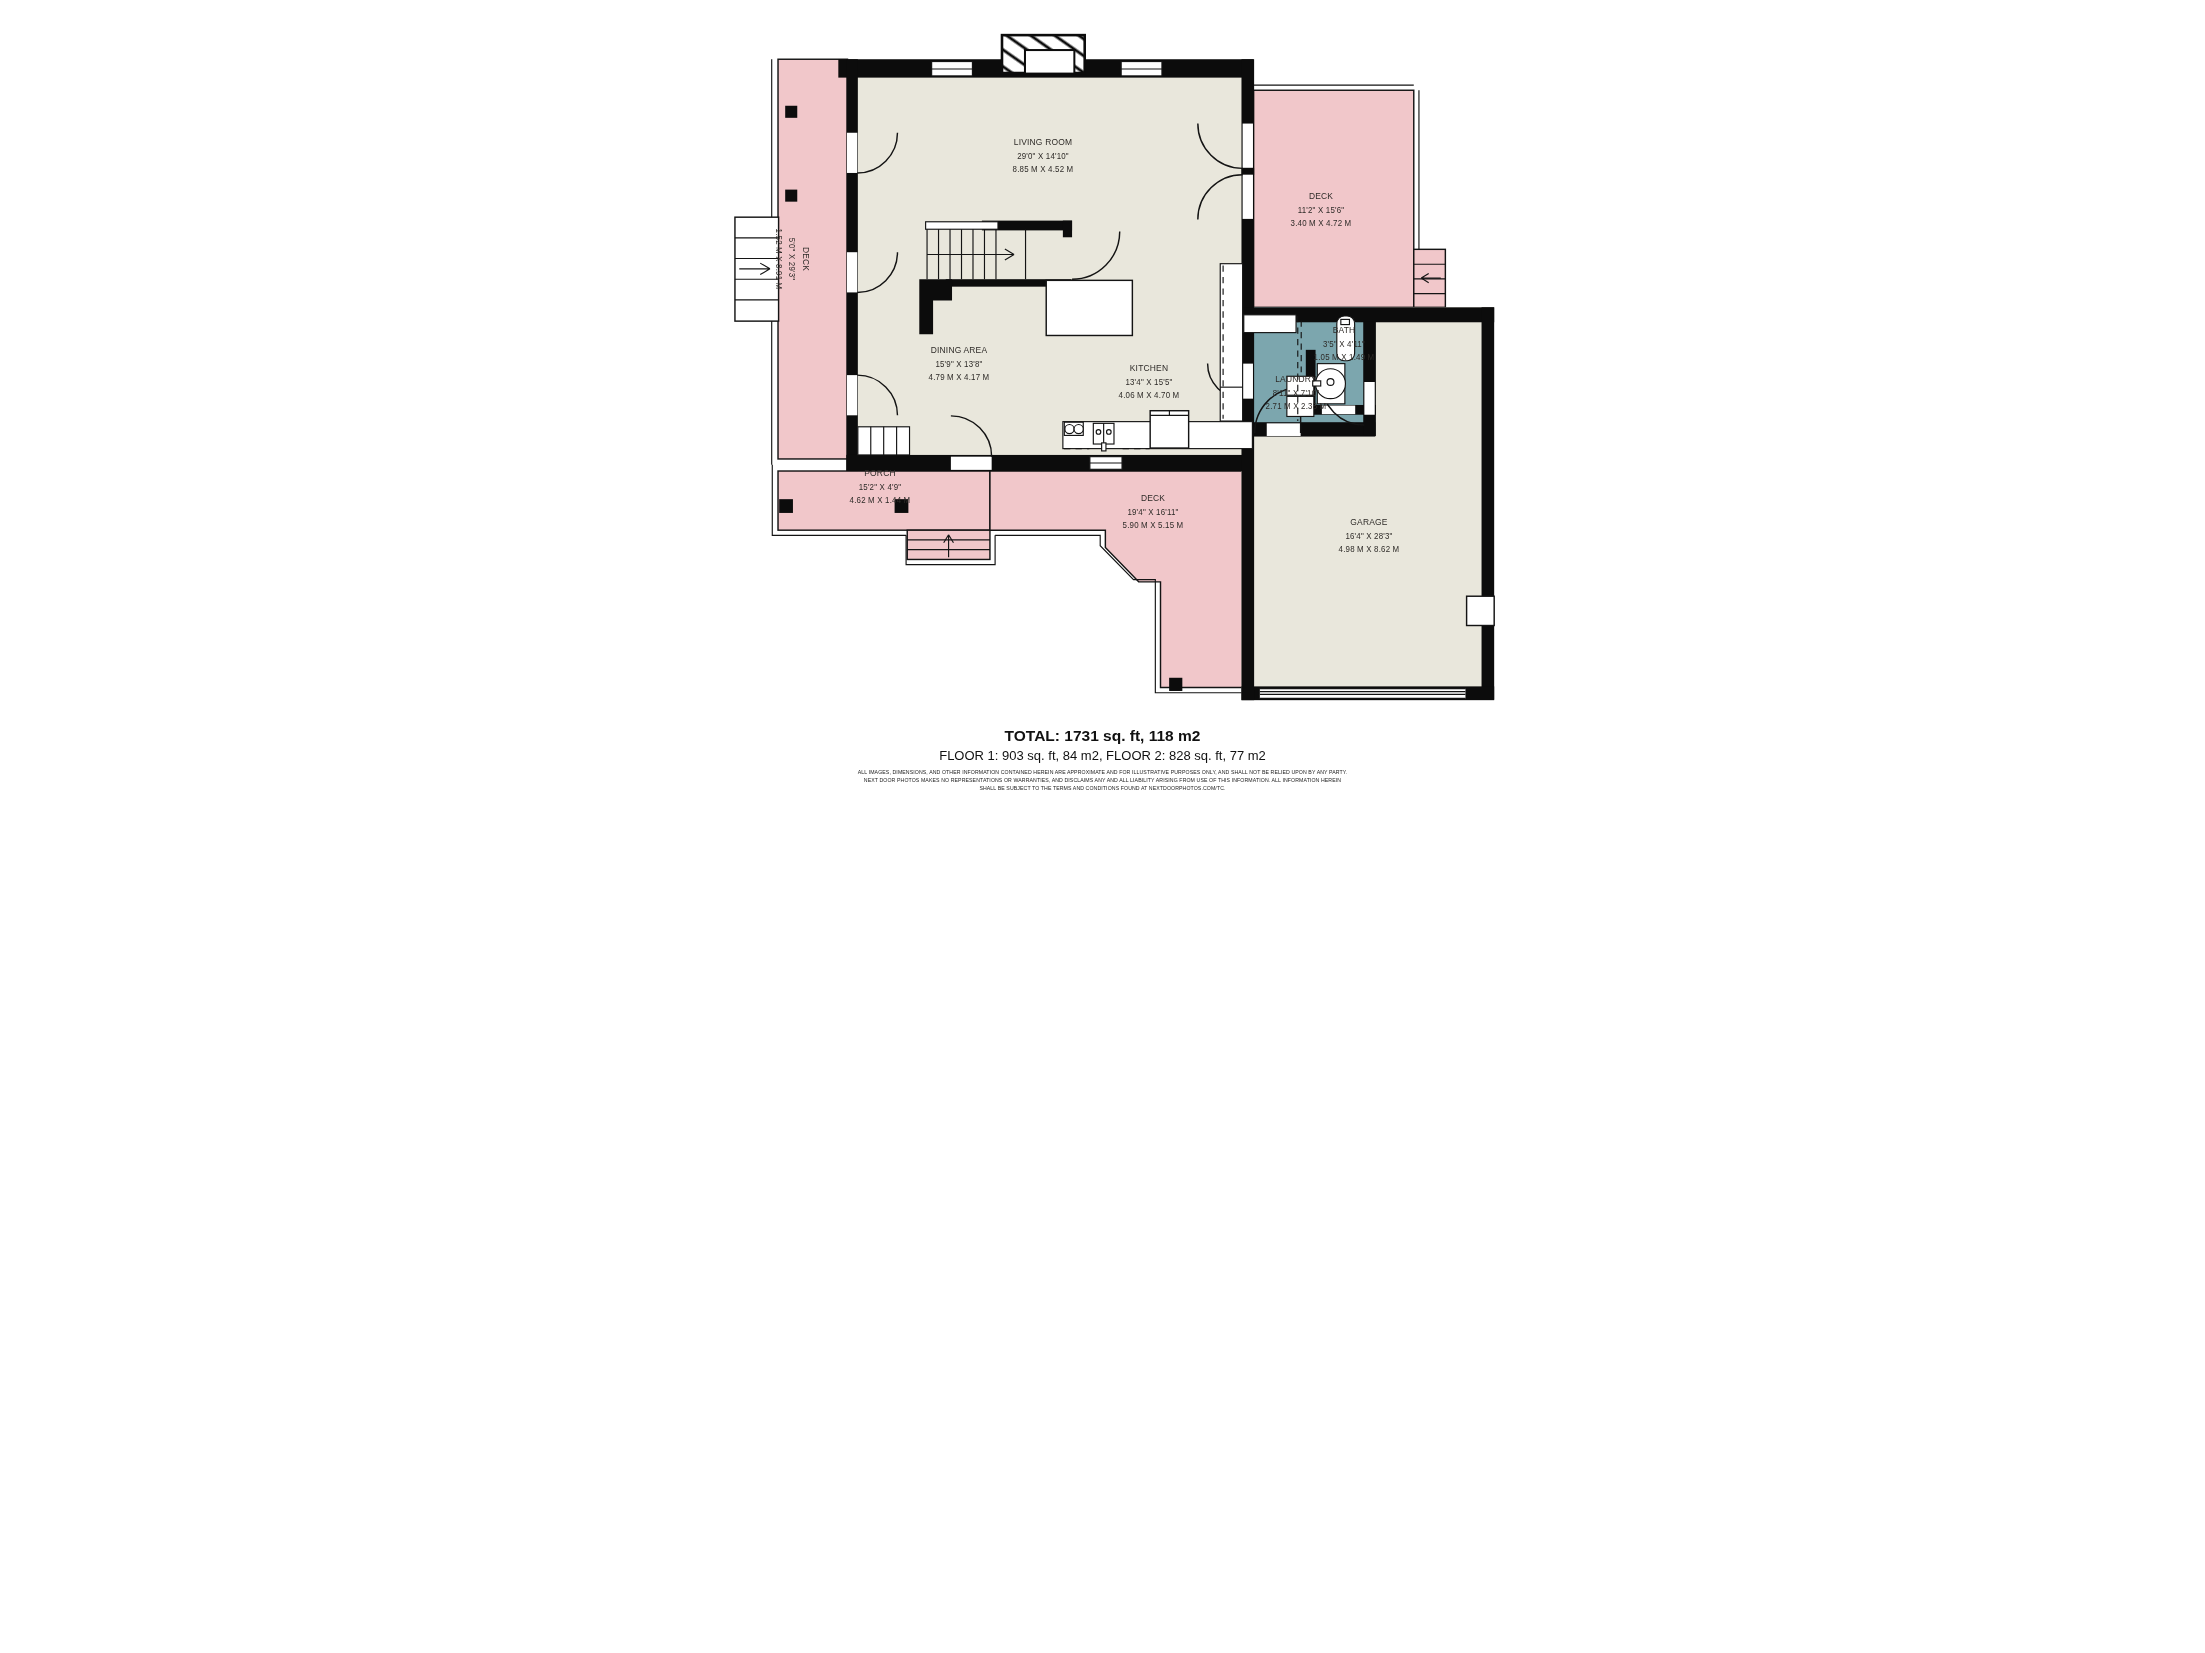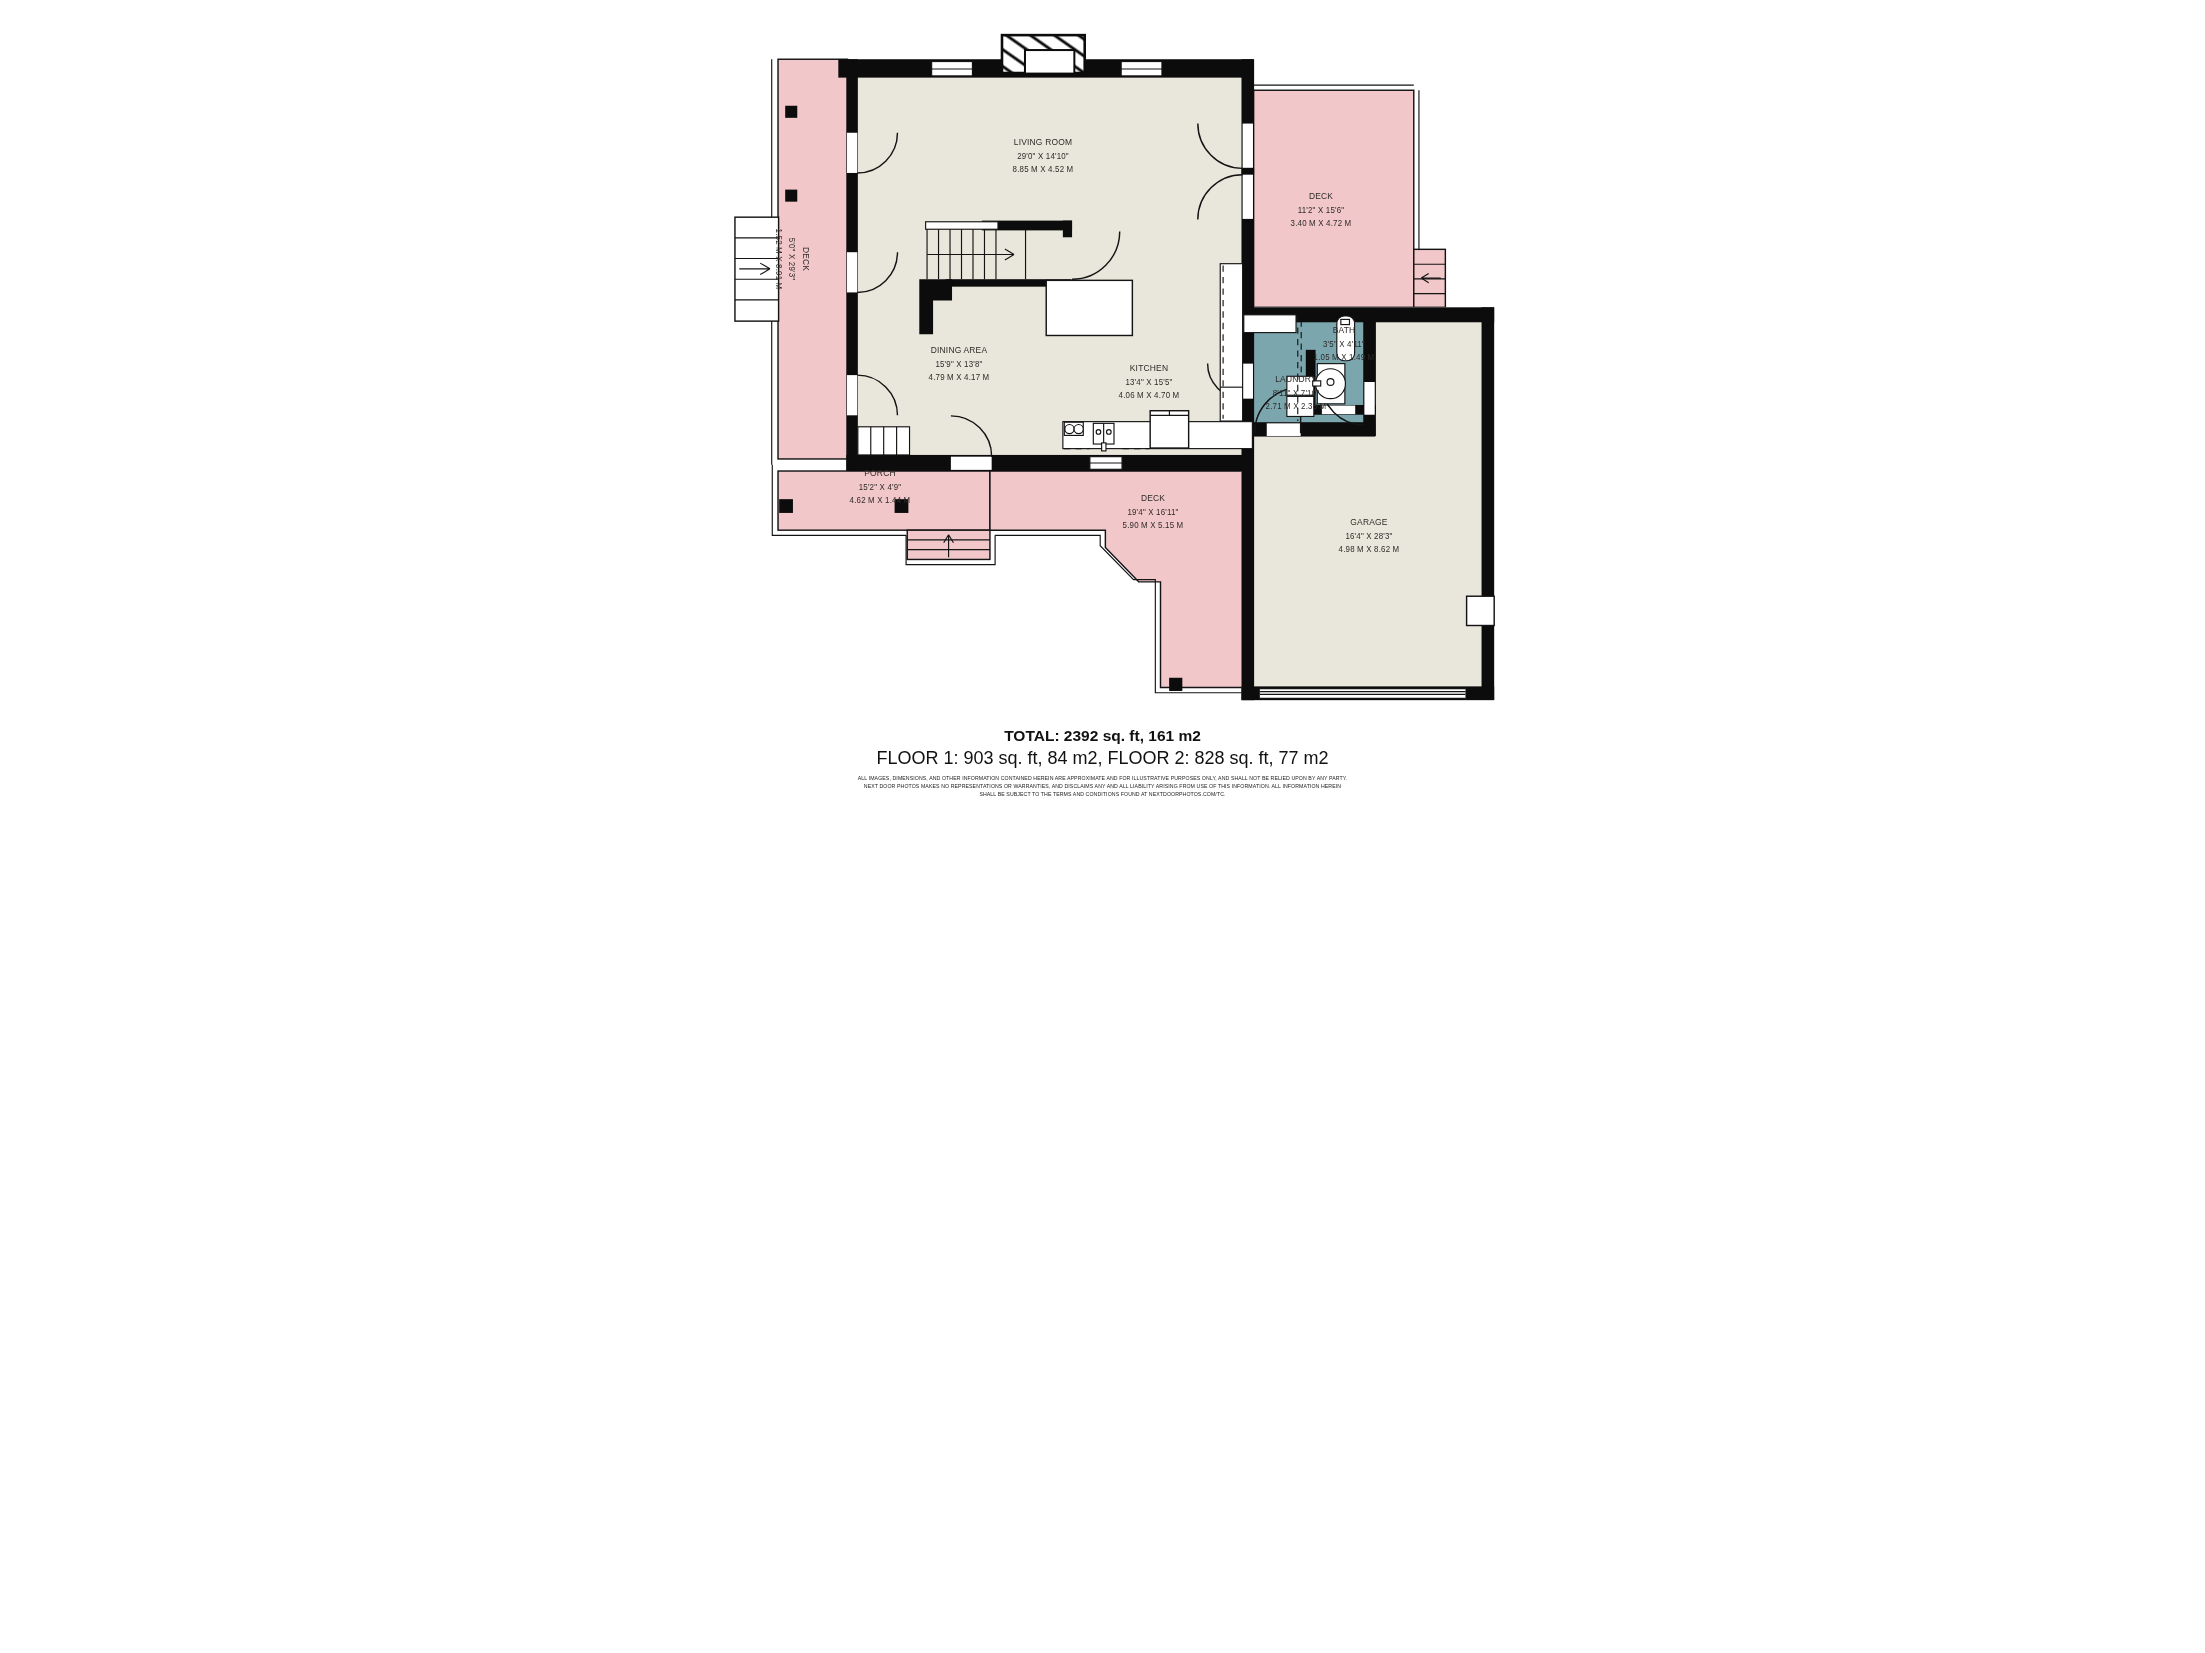--- a/index.html
+++ b/index.html
@@ -30,21 +30,21 @@
   .room-label{
     position:absolute;transform:translate(-50%,-50%) scaleX(.92);
     text-align:center;color:var(--label-ink);white-space:nowrap;
     line-height:1.5;letter-spacing:0.2px;
   }
   .room-label.rot{transform:translate(-50%,-50%) rotate(90deg) scaleX(.92);}
   .room-label .rn{font-size:9.2px;}
   .room-label .rd{font-size:8.6px;}
   .summary{position:absolute;left:0;right:0;top:716px;text-align:center;color:#111;}
   .s-total{font-size:15.5px;font-weight:bold;margin-bottom:2.9px;}
-  .s-line{font-size:18px;margin-bottom:3.4px;}
+  .s-line{font-size:13px;margin-bottom:3.4px;}
   .fineprint{margin-top:5.2px;font-size:5.2px;line-height:1.55;color:#222;letter-spacing:0.1px;}
 </style>
 </head>
 <body>
 
 <div class="canvas">
 
   <svg class="plan-svg" viewBox="0 0 3840 2880" aria-hidden="true">
     <defs>
       <pattern id="hatch" patternUnits="userSpaceOnUse" width="48" height="48" patternTransform="rotate(-55)">
@@ -253,21 +253,21 @@
     <div class="rd">19'4" X 16'11"</div>
     <div class="rd">5.90 M X 5.15 M</div>
   </div>
   <div class="room-label" style="left:818px;top:525px">
     <div class="rn">GARAGE</div>
     <div class="rd">16'4" X 28'3"</div>
     <div class="rd">4.98 M X 8.62 M</div>
   </div>
 
   <div class="summary">
-    <div class="s-total">TOTAL: 2392 sq. ft, 161 m2</div>
+    <div class="s-total">TOTAL: 1731 sq. ft, 118 m2</div>
     <div class="s-line">FLOOR 1: 903 sq. ft, 84 m2, FLOOR 2: 828 sq. ft, 77 m2</div>
     <div class="fineprint">
       <div>ALL IMAGES, DIMENSIONS, AND OTHER INFORMATION CONTAINED HEREIN ARE APPROXIMATE AND FOR ILLUSTRATIVE PURPOSES ONLY, AND SHALL NOT BE RELIED UPON BY ANY PARTY.</div>
       <div>NEXT DOOR PHOTOS MAKES NO REPRESENTATIONS OR WARRANTIES, AND DISCLAIMS ANY AND ALL LIABILITY ARISING FROM USE OF THIS INFORMATION. ALL INFORMATION HEREIN</div>
       <div>SHALL BE SUBJECT TO THE TERMS AND CONDITIONS FOUND AT NEXTDOORPHOTOS.COM/TC.</div>
     </div>
   </div>
 
 </div>
 

